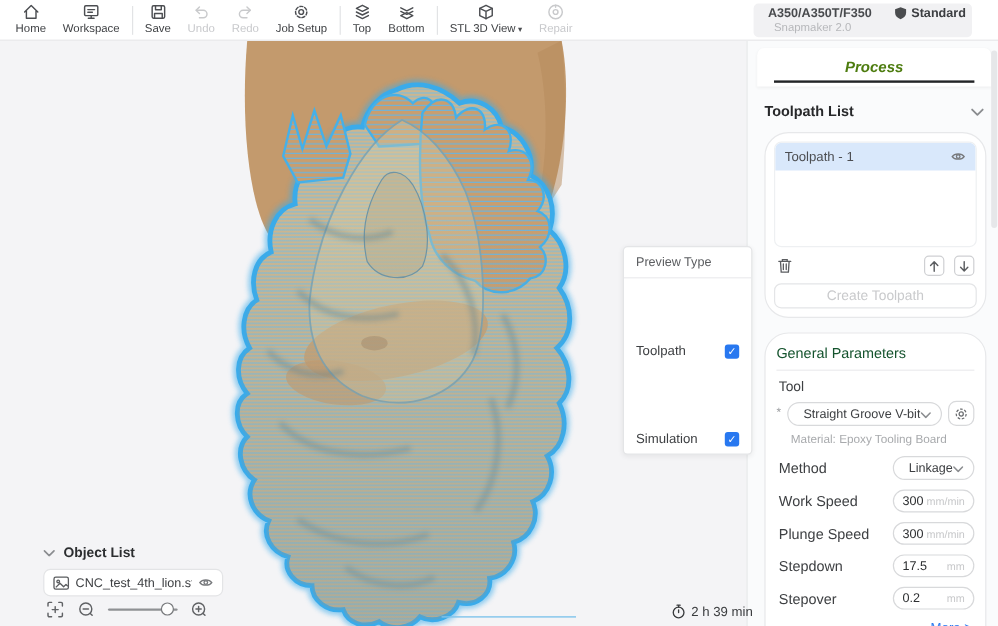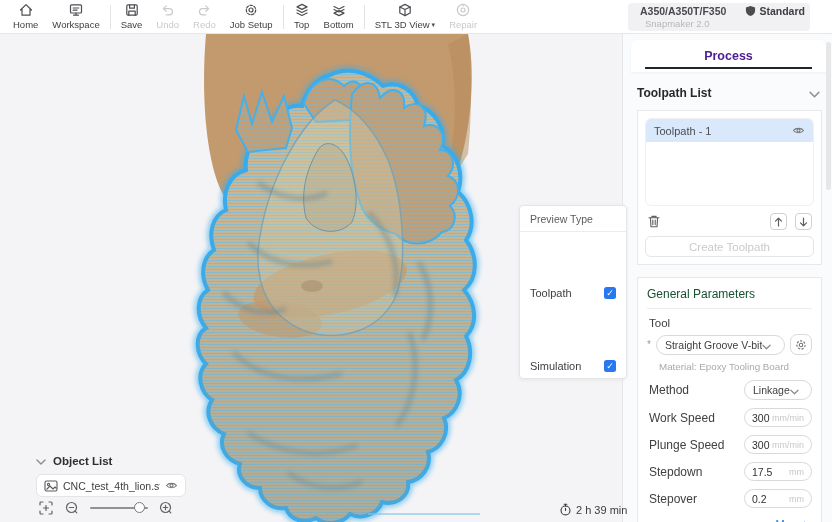--- a/index.html
+++ b/index.html
@@ -62,29 +62,29 @@
   .time-estimate svg { stroke:#3a3c3e; fill:none; stroke-width:1.2; stroke-linecap:round; }
 
   
   .right-panel { position:absolute; left:622px; top:34px; width:210px; height:488px; background:#fafbfc;
                  border-left:1px solid #e5e6e8; }
   .rp-scrollbar { position:absolute; right:1px; top:8px; width:5px; height:148px; background:#e6e7e9; border-radius:3px; }
   .tab-card { margin:6px 6px 0 8px; height:32px; background:#fff; border-radius:6px 6px 0 0;
               box-shadow:0 1px 3px rgba(0,0,0,.05); display:flex; }
   .tab { flex:1; display:flex; align-items:center; justify-content:center; font-size:12.5px; cursor:pointer; position:relative; }
   .tab.inactive { color:#a9abae; }
-  .tab.active { color:#4c1d95; font-weight:bold; }
+  .tab.active { color:#4d7c0f; font-weight:bold;font-style:italic; }
   .tab.active::after { content:""; position:absolute; left:14px; right:14px; bottom:3px; height:2px; background:#222426; }
 
   .rp-content { padding:10px 10px 0 14px; }
   .section-title-row { display:flex; align-items:center; justify-content:space-between; margin:2px 2px 8px 0;gap:41px; }
   .section-title { font-size:12px; font-weight:bold; color:#27282a; }
   .chev svg { stroke:#8b8d90; fill:none; stroke-width:1.4; stroke-linecap:round; stroke-linejoin:round; }
 
-  .card { background:#fff; border:1px solid #e7e8ea; border-radius:0; padding:7px; }
+  .card { background:#fff; border:1px solid #e7e8ea; border-radius:20px; padding:7px; }
   .list-box { border:1px solid #eef0f2; border-radius:6px; height:88px; overflow:hidden; background:#fff; }
   .tp-row { height:23px; background:#d9e8fb; display:flex; align-items:center; justify-content:space-between;
             padding:0 8px; cursor:pointer; border-radius:5px 5px 0 0; }
   .tp-row .tp-name { font-size:11px; color:#4c4e52; }
   .eye-btn { display:flex; cursor:pointer; }
   .eye-btn svg { stroke:#77797c; fill:none; stroke-width:1.1; }
 
   .list-actions { display:flex; align-items:center; margin:7px 2px 6px; }
   .icon-plain { display:flex; cursor:pointer; }
   .icon-plain svg { stroke:#5b5d60; fill:none; stroke-width:1.1; stroke-linecap:round; }
@@ -94,21 +94,21 @@
   .sq-btn svg { stroke:#5b5d60; fill:none; stroke-width:1.2; stroke-linecap:round; stroke-linejoin:round; }
   .create-btn { width:100%; height:21px; background:#fff; border:1px solid #e4e5e7; border-radius:6px;
                 color:#c9cacc; font-size:11.5px; font-family:inherit; }
 
   .params-card { margin-top:12px; padding:9px 9px 6px; }
   .params-title { font-size:12px; color:#14532d; padding-bottom:7px; border-bottom:1px solid #ececee; }
   .tool-label { font-size:11.5px; color:#3e4043; margin:8px 0 5px 2px; }
   .tool-row { display:flex; align-items:center; gap:5px; }
   .req-dot { font-size:10px; color:#9a9c9f; }
   .select { flex:1; height:20px; border:1px solid #d8d9db; border-radius:10px; background:#fff; display:flex;
-            align-items:center; justify-content:flex-start; padding:0 8px; cursor:pointer; }
+            align-items:center; justify-content:flex-end; padding:0 8px; cursor:pointer; }
   .select .sel-value { font-size:10.5px; color:#3e4043; white-space:nowrap; overflow:hidden; }
   .gear-btn { width:22px; height:21px; border:1px solid #d8d9db; border-radius:7px; background:#fff;
               display:flex; align-items:center; justify-content:center; cursor:pointer; }
   .gear-btn svg { stroke:#6b6d70; fill:none; stroke-width:1.2; }
   .material-note { font-size:9.8px; color:#a8aaad; margin:6px 0 2px 12px; }
   .param-row { display:flex; align-items:center; justify-content:space-between; margin-top:8px; }
   .param-label { font-size:12px; color:#3e4043; margin-left:2px; }
   .param-select { width:68px; flex:none; }
   .num-input { width:68px; height:19px; border:1px solid #d8d9db; border-radius:10px; background:#fff;
                display:flex; align-items:center; justify-content:space-between; padding:0 7px; cursor:text; }

